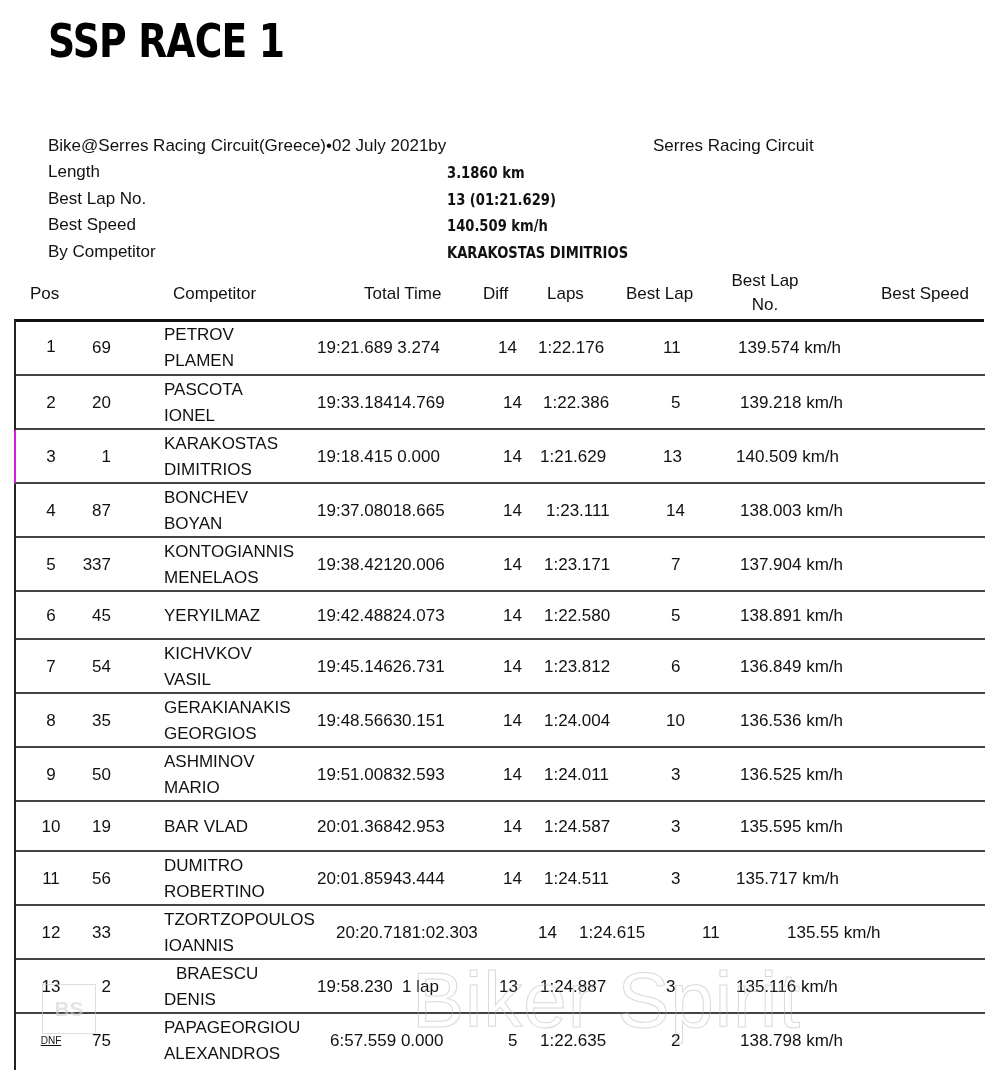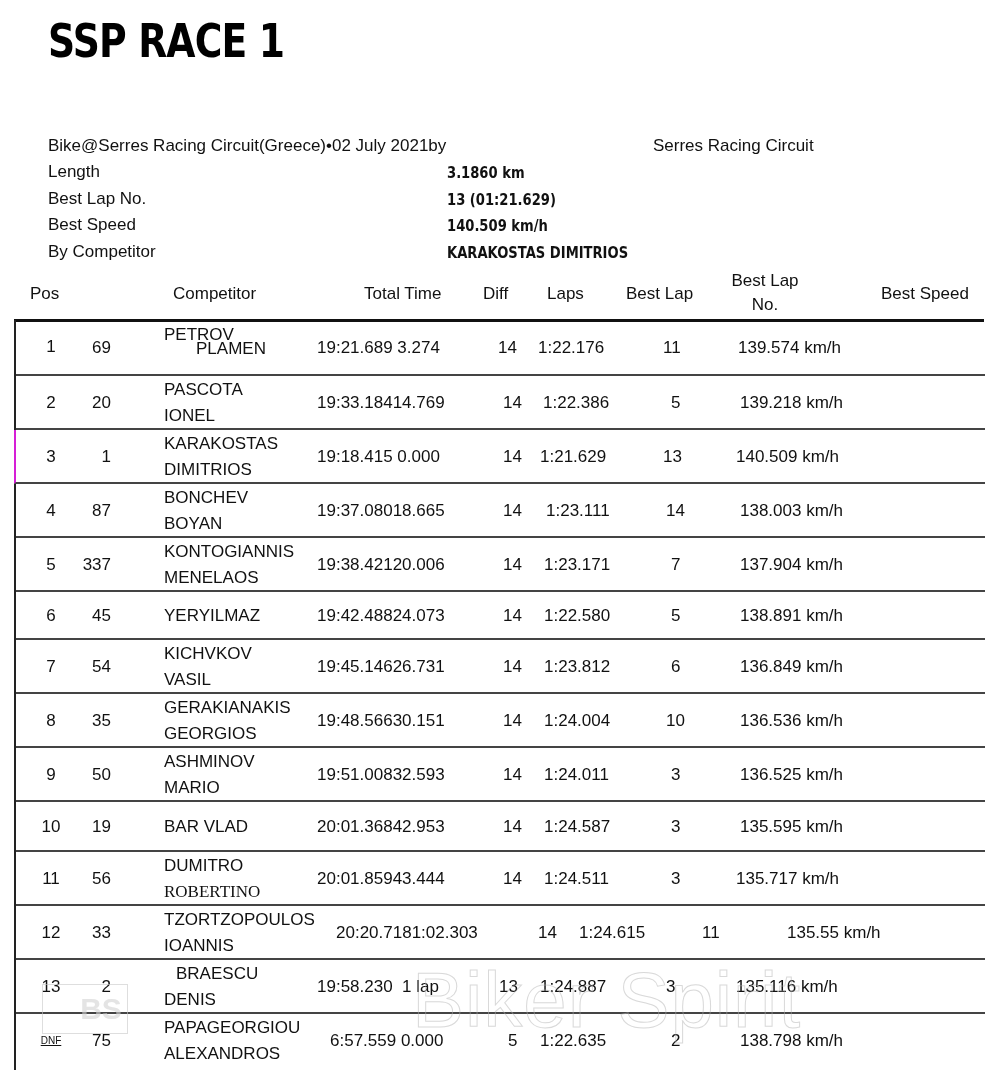--- a/index.html
+++ b/index.html
@@ -12,21 +12,21 @@
   .top-line { position:absolute; left:14px; top:319px; width:970px; height:3px; background:#111; }
   .row { position:relative; border-bottom:2px solid #444; box-sizing:border-box; }
   .row.last { border-bottom:none; }
   .row.hl { border-left:2px solid #d61ed6; margin-left:-2px; }
   .cell { position:absolute; font-size:17px; color:#111; line-height:26px; white-space:nowrap; }
   .pos { text-align:center; width:40px; left:15px; }
   .pos.dnf { font-size:10px; }
   .num { text-align:right; width:40px; left:55px; }
   .name { left:148px; }
   .wm { position:absolute; left:412px; top:955px; font-size:78px; color:rgba(200,200,200,0.35); font-family:"Liberation Sans", sans-serif; letter-spacing:1px; pointer-events:none; -webkit-text-stroke:1px rgba(180,180,180,0.5); color:transparent; }
-  .wm-logo { position:absolute; left:42px; top:984px; width:52px; height:48px; border:1px solid rgba(200,200,200,0.6); font-weight:bold; font-size:30px; color:rgba(210,210,210,0.6); text-align:center; line-height:48px; pointer-events:none;padding-left:32px; }
+  .wm-logo { position:absolute; left:42px; top:984px; width:52px; height:48px; border:1px solid rgba(200,200,200,0.6); font-weight:bold; font-size:21px; color:rgba(210,210,210,0.6); text-align:center; line-height:48px; pointer-events:none; }
 </style>
 </head>
 <body>
 
 <div class="title">SSP RACE 1</div>
 
 <div class="info" style="top:136px;">Bike@Serres Racing Circuit(Greece)•02 July 2021by</div>
 <div class="info" style="top:136px; left:653px;">Serres Racing Circuit</div>
 
 <div class="info" style="top:162px;">Length</div>
@@ -51,21 +51,21 @@
 <div class="hdr" style="left:881px; top:282px;">Best Speed</div>
 
 <div class="top-line"></div>
 
 <div class="table">
 
   <div class="row" style="height:56px;">
     <div class="cell pos" style="top:14px;">1</div>
     <div class="cell num" style="top:15px;">69</div>
     <div class="cell name" style="top:2px;">PETROV</div>
-    <div class="cell name" style="top:16px;margin-left:32px;">PLAMEN</div>
+    <div class="cell name" style="top:28px;">PLAMEN</div>
     <div class="cell" style="left:301px; top:15px;">19:21.689 3.274</div>
     <div class="cell" style="left:482px; top:15px;">14</div>
     <div class="cell" style="left:522px; top:15px;">1:22.176</div>
     <div class="cell" style="left:647px; top:15px;">11</div>
     <div class="cell" style="left:722px; top:15px;">139.574 km/h</div>
   </div>
 
   <div class="row" style="height:54px;">
     <div class="cell pos" style="top:14px;">2</div>
     <div class="cell num" style="top:14px;">20</div>
@@ -169,21 +169,21 @@
     <div class="cell" style="left:487px; top:12px;">14</div>
     <div class="cell" style="left:528px; top:12px;text-align:right;">1:24.587</div>
     <div class="cell" style="left:655px; top:12px;">3</div>
     <div class="cell" style="left:724px; top:12px;">135.595 km/h</div>
   </div>
 
   <div class="row" style="height:54px;">
     <div class="cell pos" style="top:14px;">11</div>
     <div class="cell num" style="top:14px;">56</div>
     <div class="cell name" style="top:1px;">DUMITRO</div>
-    <div class="cell name" style="top:27px;font-family:Liberation Serif, serif;">ROBERTINO</div>
+    <div class="cell name" style="top:27px;">ROBERTINO</div>
     <div class="cell" style="left:301px; top:14px;">20:01.85943.444</div>
     <div class="cell" style="left:487px; top:14px;">14</div>
     <div class="cell" style="left:528px; top:14px;">1:24.511</div>
     <div class="cell" style="left:655px; top:14px;">3</div>
     <div class="cell" style="left:720px; top:14px;">135.717 km/h</div>
   </div>
 
   <div class="row" style="height:54px;">
     <div class="cell pos" style="top:14px;">12</div>
     <div class="cell num" style="top:14px;">33</div>

